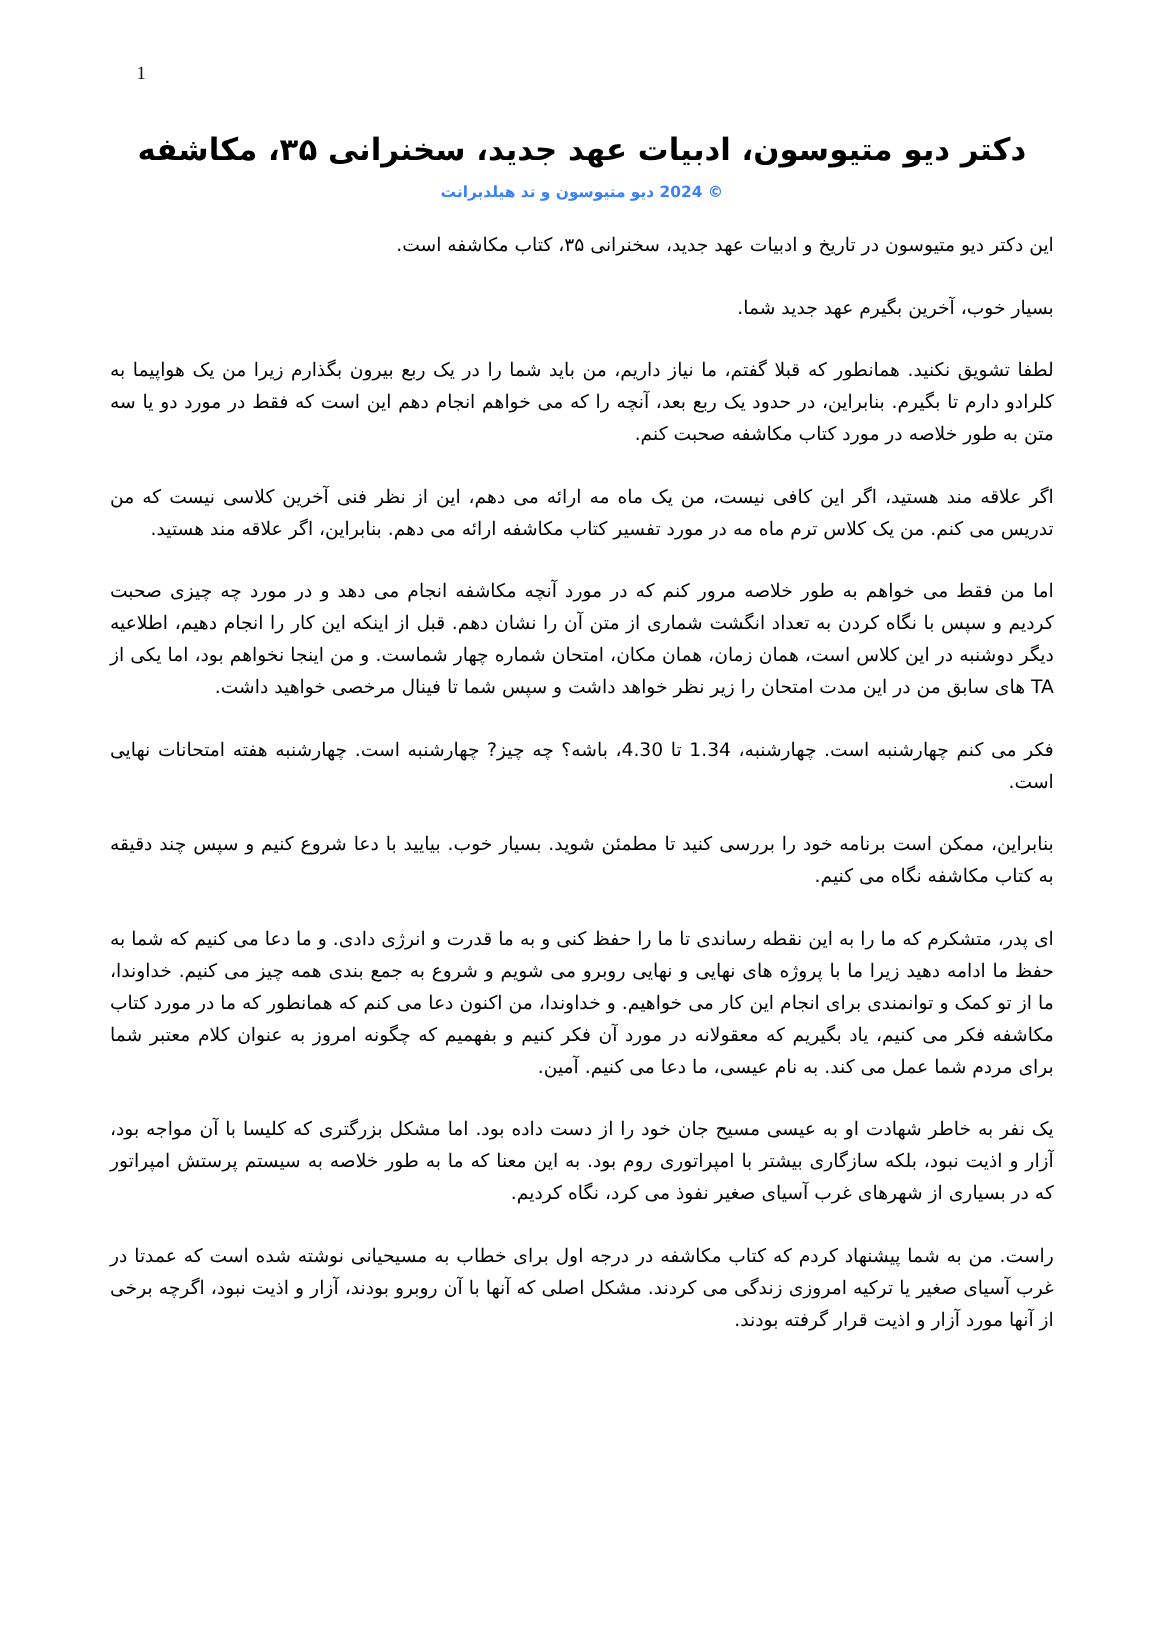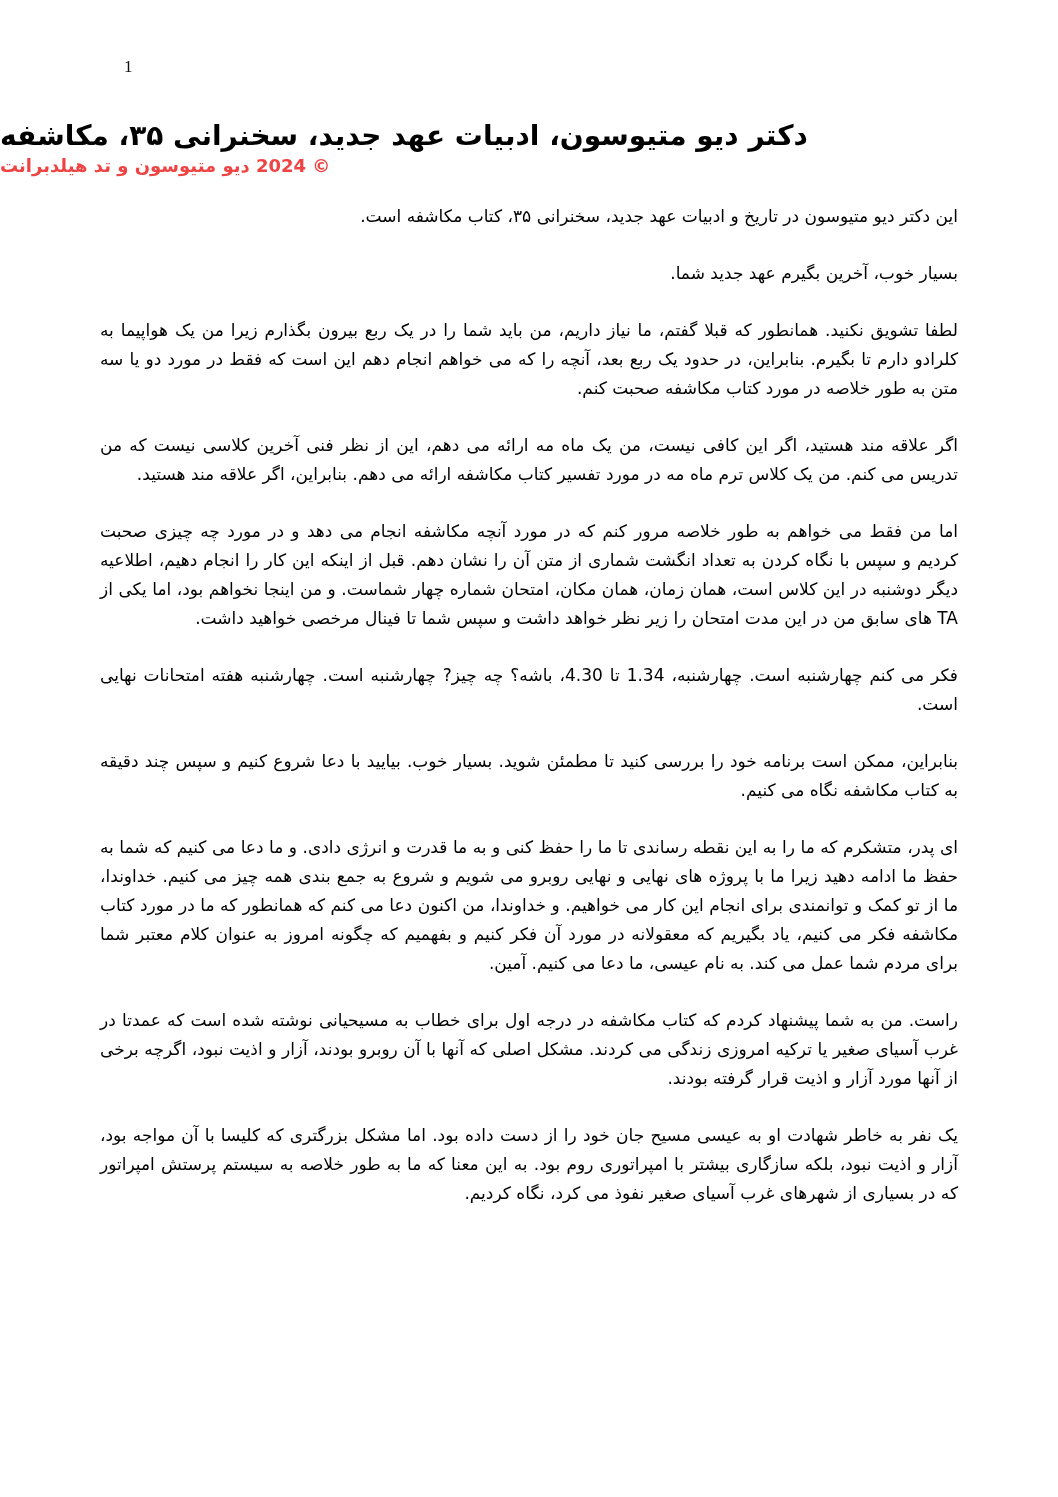--- a/index.html
+++ b/index.html
@@ -14,36 +14,36 @@
   .pageno{
     position:absolute;
     top:57px;
     left:124px;
     font-family:"Liberation Serif", serif;
     font-size:17px;
     color:#111;
   }
   .header{
     padding-top:116px;
-    text-align:left;
+    text-align:center;
     direction:rtl;
     font-family:"DejaVu Sans", sans-serif;
   }
   .title{
     margin:0;
     font-size:28px;
     font-weight:bold;
     line-height:1.4;
     color:#000;
   }
   .copyright{
-    margin-top:0;
-    font-size:18px;
+    margin-top:12px;
+    font-size:14px;
     font-weight:bold;
-    color:#ef4444;
+    color:#3b82f6;
   }
   .body{
     direction:rtl;
     text-align:justify;
     margin:26px 100px 16px 100px;
     font-family:"DejaVu Sans", sans-serif;
     font-size:17px;
     line-height:29px;
     color:#000;
   }
@@ -65,17 +65,17 @@
 
   <div class="body">
     <p>این دکتر دیو متیوسون در تاریخ و ادبیات عهد جدید، سخنرانی ۳۵، کتاب مکاشفه است.</p>
     <p>بسیار خوب، آخرین بگیرم عهد جدید شما.</p>
     <p>لطفا تشویق نکنید. همانطور که قبلا گفتم، ما نیاز داریم، من باید شما را در یک ربع بیرون بگذارم زیرا من یک هواپیما به کلرادو دارم تا بگیرم. بنابراین، در حدود یک ربع بعد، آنچه را که می خواهم انجام دهم این است که فقط در مورد دو یا سه متن به طور خلاصه در مورد کتاب مکاشفه صحبت کنم.</p>
     <p>اگر علاقه مند هستید، اگر این کافی نیست، من یک ماه مه ارائه می دهم، این از نظر فنی آخرین کلاسی نیست که من تدریس می کنم. من یک کلاس ترم ماه مه در مورد تفسیر کتاب مکاشفه ارائه می دهم. بنابراین، اگر علاقه مند هستید.</p>
     <p>اما من فقط می خواهم به طور خلاصه مرور کنم که در مورد آنچه مکاشفه انجام می دهد و در مورد چه چیزی صحبت کردیم و سپس با نگاه کردن به تعداد انگشت شماری از متن آن را نشان دهم. قبل از اینکه این کار را انجام دهیم، اطلاعیه دیگر دوشنبه در این کلاس است، همان زمان، همان مکان، امتحان شماره چهار شماست. و من اینجا نخواهم بود، اما یکی از TA های سابق من در این مدت امتحان را زیر نظر خواهد داشت و سپس شما تا فینال مرخصی خواهید داشت.</p>
     <p>فکر می کنم چهارشنبه است. چهارشنبه، 1.34 تا 4.30، باشه؟ چه چیز? چهارشنبه است. چهارشنبه هفته امتحانات نهایی است.</p>
     <p>بنابراین، ممکن است برنامه خود را بررسی کنید تا مطمئن شوید. بسیار خوب. بیایید با دعا شروع کنیم و سپس چند دقیقه به کتاب مکاشفه نگاه می کنیم.</p>
     <p>ای پدر، متشکرم که ما را به این نقطه رساندی تا ما را حفظ کنی و به ما قدرت و انرژی دادی. و ما دعا می کنیم که شما به حفظ ما ادامه دهید زیرا ما با پروژه های نهایی و نهایی روبرو می شویم و شروع به جمع بندی همه چیز می کنیم. خداوندا، ما از تو کمک و توانمندی برای انجام این کار می خواهیم. و خداوندا، من اکنون دعا می کنم که همانطور که ما در مورد کتاب مکاشفه فکر می کنیم، یاد بگیریم که معقولانه در مورد آن فکر کنیم و بفهمیم که چگونه امروز به عنوان کلام معتبر شما برای مردم شما عمل می کند. به نام عیسی، ما دعا می کنیم. آمین.</p>
+    <p>یک نفر به خاطر شهادت او به عیسی مسیح جان خود را از دست داده بود. اما مشکل بزرگتری که کلیسا با آن مواجه بود، آزار و اذیت نبود، بلکه سازگاری بیشتر با امپراتوری روم بود. به این معنا که ما به طور خلاصه به سیستم پرستش امپراتور که در بسیاری از شهرهای غرب آسیای صغیر نفوذ می کرد، نگاه کردیم.</p>
     <p>راست. من به شما پیشنهاد کردم که کتاب مکاشفه در درجه اول برای خطاب به مسیحیانی نوشته شده است که عمدتا در غرب آسیای صغیر یا ترکیه امروزی زندگی می کردند. مشکل اصلی که آنها با آن روبرو بودند، آزار و اذیت نبود، اگرچه برخی از آنها مورد آزار و اذیت قرار گرفته بودند.</p>
-    <p>یک نفر به خاطر شهادت او به عیسی مسیح جان خود را از دست داده بود. اما مشکل بزرگتری که کلیسا با آن مواجه بود، آزار و اذیت نبود، بلکه سازگاری بیشتر با امپراتوری روم بود. به این معنا که ما به طور خلاصه به سیستم پرستش امپراتور که در بسیاری از شهرهای غرب آسیای صغیر نفوذ می کرد، نگاه کردیم.</p>
   </div>
 
 </div>
 
 </body></html>

